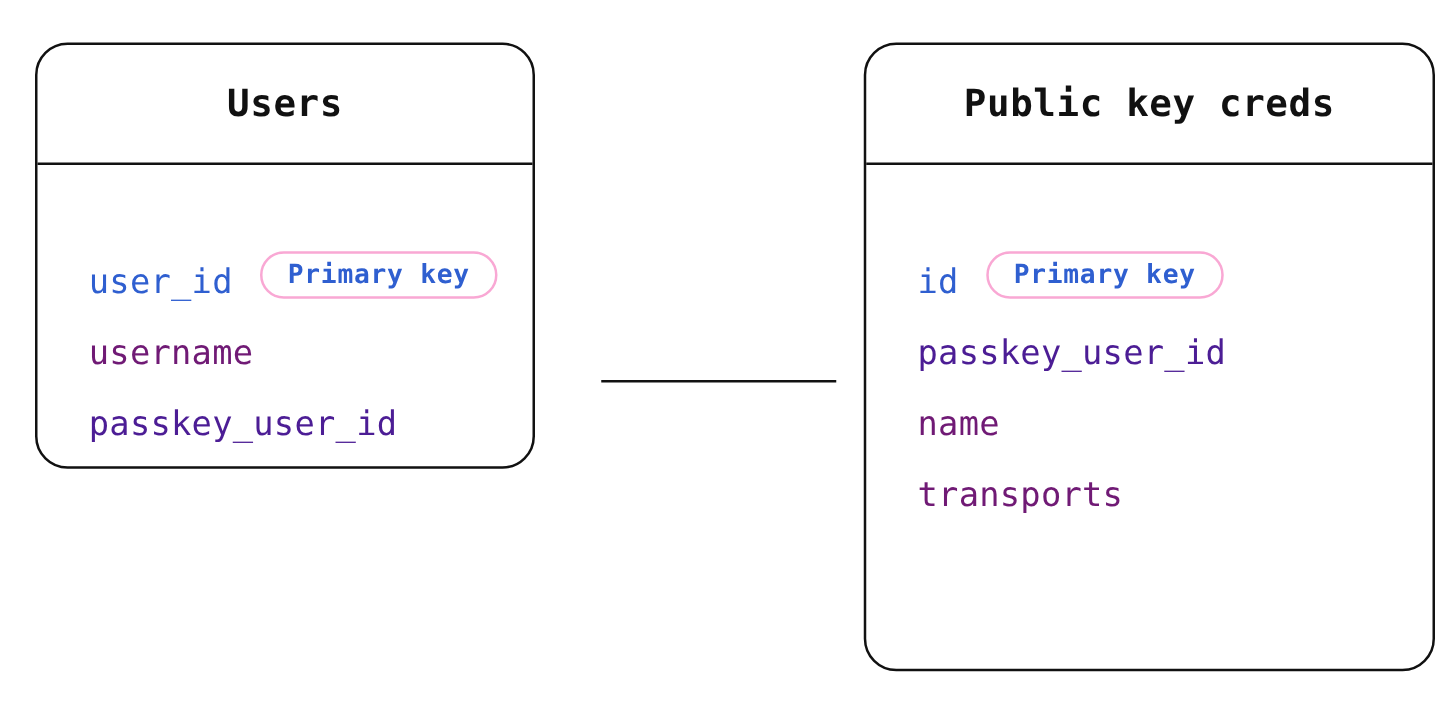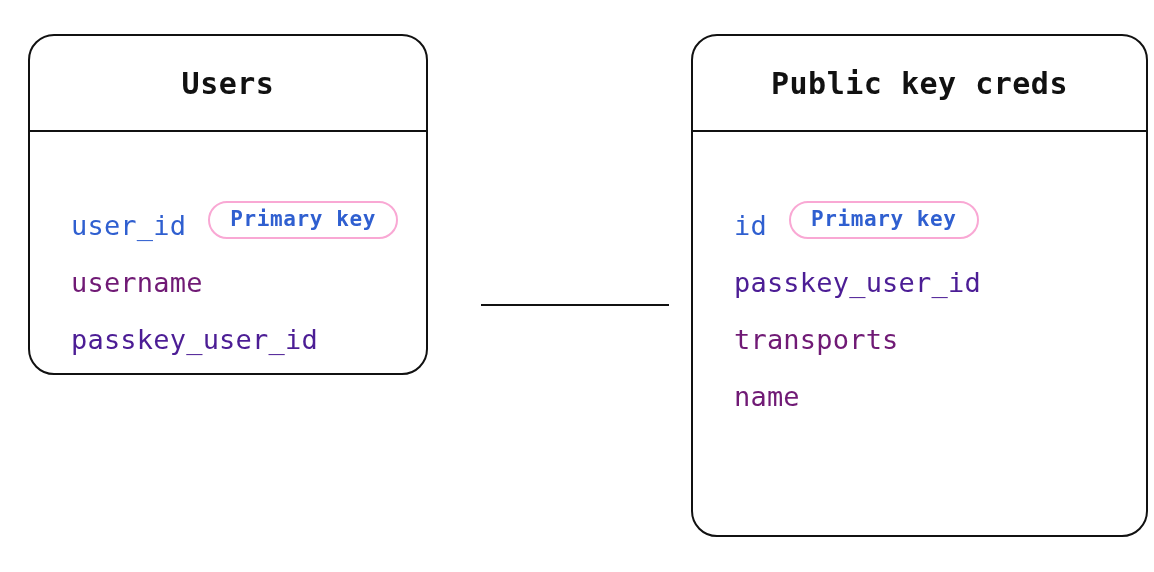--- a/index.html
+++ b/index.html
@@ -153,23 +153,23 @@
         <span class="pk-badge">Primary key</span>
       </div>
 
 
       <div class="field-row">
         <span class="field-name is-fk">passkey_user_id</span>
       </div>
 
 
       <div class="field-row">
-        <span class="field-name is-plain">transports</span>
+        <span class="field-name is-plain">name</span>
       </div>
 
       <div class="field-row">
-        <span class="field-name is-plain">name</span>
+        <span class="field-name is-plain">transports</span>
       </div>
 
     </div>
   </div>
 
 </div>
 
 </body></html>

